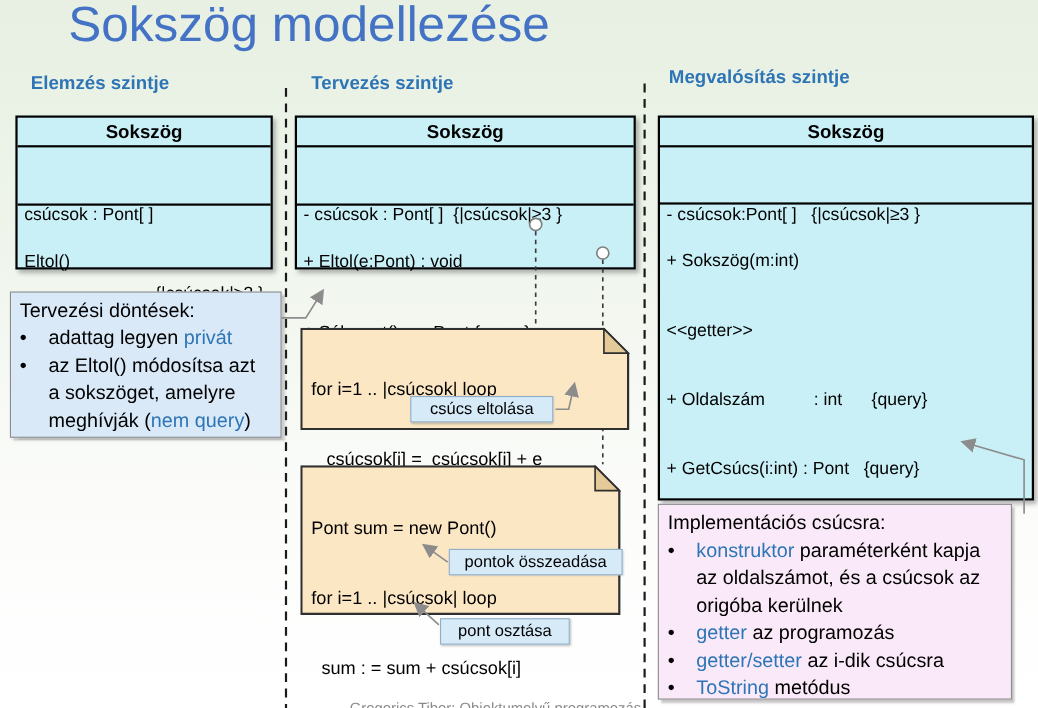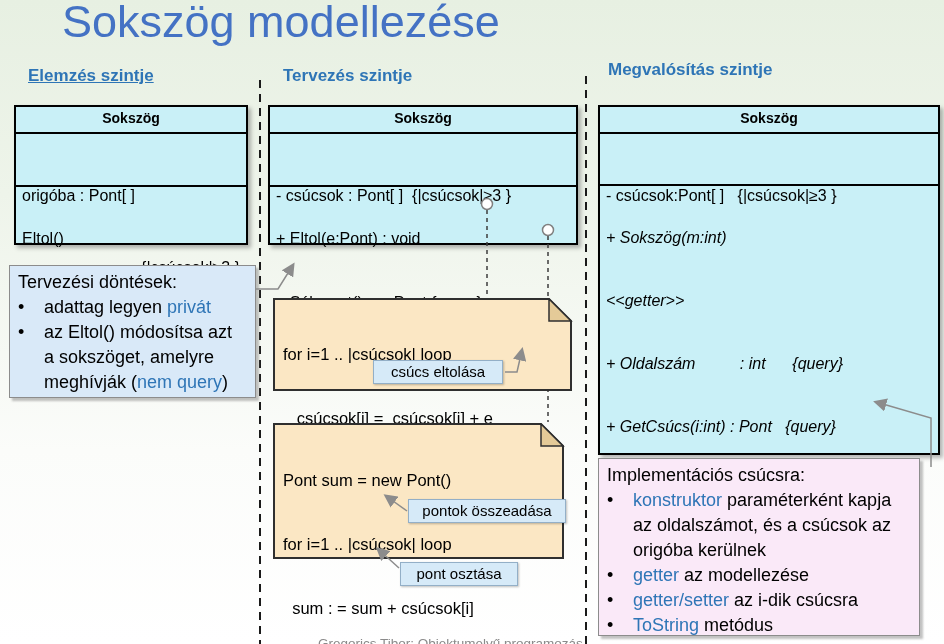--- a/index.html
+++ b/index.html
@@ -6,25 +6,25 @@
   body{width:944px;height:644px;font-family:"Liberation Sans",sans-serif;}
   .slide{position:relative;width:944px;height:644px;overflow:hidden;
          background:linear-gradient(180deg,#e7f0e2 0%,#eef4ea 30%,#fbfcfa 70%,#ffffff 100%);}
   .layer{position:absolute;left:0;top:0;width:944px;height:644px;pointer-events:none;}
   .title{position:absolute;left:62px;top:-4px;font-size:45px;font-weight:300;color:#4472c4;}
   .col-head{position:absolute;font-size:17px;font-weight:bold;color:#2e75b6;}
   
   .uml{position:absolute;box-sizing:border-box;background:#c9f0f7;border:2px solid #000;
        box-shadow:3px 3px 4px rgba(90,90,90,.45);}
   .uml-hdr{box-sizing:border-box;height:27px;border-bottom:2px solid #000;text-align:center;
-           font-size:14px;font-weight:bold;padding-top:3px;}
+           font-size:17px;font-weight:bold;padding-top:3px;}
   .uml-attrs{box-sizing:border-box;border-bottom:2px solid #000;font-size:16px;
              padding:2px 6px;white-space:pre;line-height:24px;}
   .uml-meths{box-sizing:border-box;font-size:16px;padding:2px 6px;white-space:pre;}
-  .m-line{height:27px;line-height:27px;font-style:italic;}
+  .m-line{height:27px;line-height:27px;}
   .m-line2{height:28px;line-height:28px;}
   .attr-right{text-align:right;}
   
   .decision{position:absolute;box-sizing:border-box;border:1.5px solid #8c8c8c;
             box-shadow:3px 3px 2px rgba(120,120,120,.45);font-size:18px;color:#000;
             padding:4px 8px 2px 8px;}
   .d-blue{background:#d9e9f8;}
   .d-pink{background:#fae9f8;}
   .d-title{line-height:25px;}
   .b-row{display:flex;}
@@ -42,28 +42,28 @@
            font-size:15px;text-align:center;padding:1px 4px;line-height:20px;
            box-shadow:1px 1px 2px rgba(0,0,0,.25);}
   .footer{position:absolute;left:318px;top:636px;font-size:13.5px;color:#8a8a8a;}
 </style>
 </head>
 <body>
 
 <div class="slide">
 
   <div class="title">Sokszög modellezése</div>
-  <div class="col-head" style="left:28px;top:66px;text-decoration:underline;">Elemzés szintje</div>
+  <div class="col-head" style="left:28px;top:66px;">Elemzés szintje</div>
   <div class="col-head" style="left:283px;top:66px;">Tervezés szintje</div>
   <div class="col-head" style="left:608px;top:60px;">Megvalósítás szintje</div>
 
   <div class="uml" style="left:14px;top:105px;width:234px;height:140px;">
     <div class="uml-hdr">Sokszög</div>
     <div class="uml-attrs" style="height:53px;">
-      <div>origóba : Pont[ ]</div>
+      <div>csúcsok : Pont[ ]</div>
       <div class="attr-right">{|csúcsok|≥3 }</div>
     </div>
     <div class="uml-meths">
       <div class="m-line2">Eltol()</div>
       <div class="m-line2">Súlypont()</div>
     </div>
   </div>
 
   <div class="uml" style="left:268px;top:105px;width:310px;height:140px;">
     <div class="uml-hdr">Sokszög</div>
@@ -115,21 +115,21 @@
   </div>
 
   <div class="decision d-pink" style="left:598px;top:458px;width:322px;height:178px;">
     <div class="d-title">Implementációs csúcsra:</div>
     <div class="b-row">
       <span class="b-dot">•</span>
       <span class="b-text"><span class="hl">konstruktor</span><span> paraméterként kapja az oldalszámot, és a csúcsok az origóba kerülnek</span></span>
     </div>
     <div class="b-row">
       <span class="b-dot">•</span>
-      <span class="b-text"><span class="hl">getter</span><span> az modellezése</span></span>
+      <span class="b-text"><span class="hl">getter</span><span> az programozás</span></span>
     </div>
     <div class="b-row">
       <span class="b-dot">•</span>
       <span class="b-text"><span class="hl">getter/setter</span><span> az i-dik csúcsra</span></span>
     </div>
     <div class="b-row">
       <span class="b-dot">•</span>
       <span class="b-text"><span class="hl">ToString</span><span> metódus</span></span>
     </div>
   </div>

